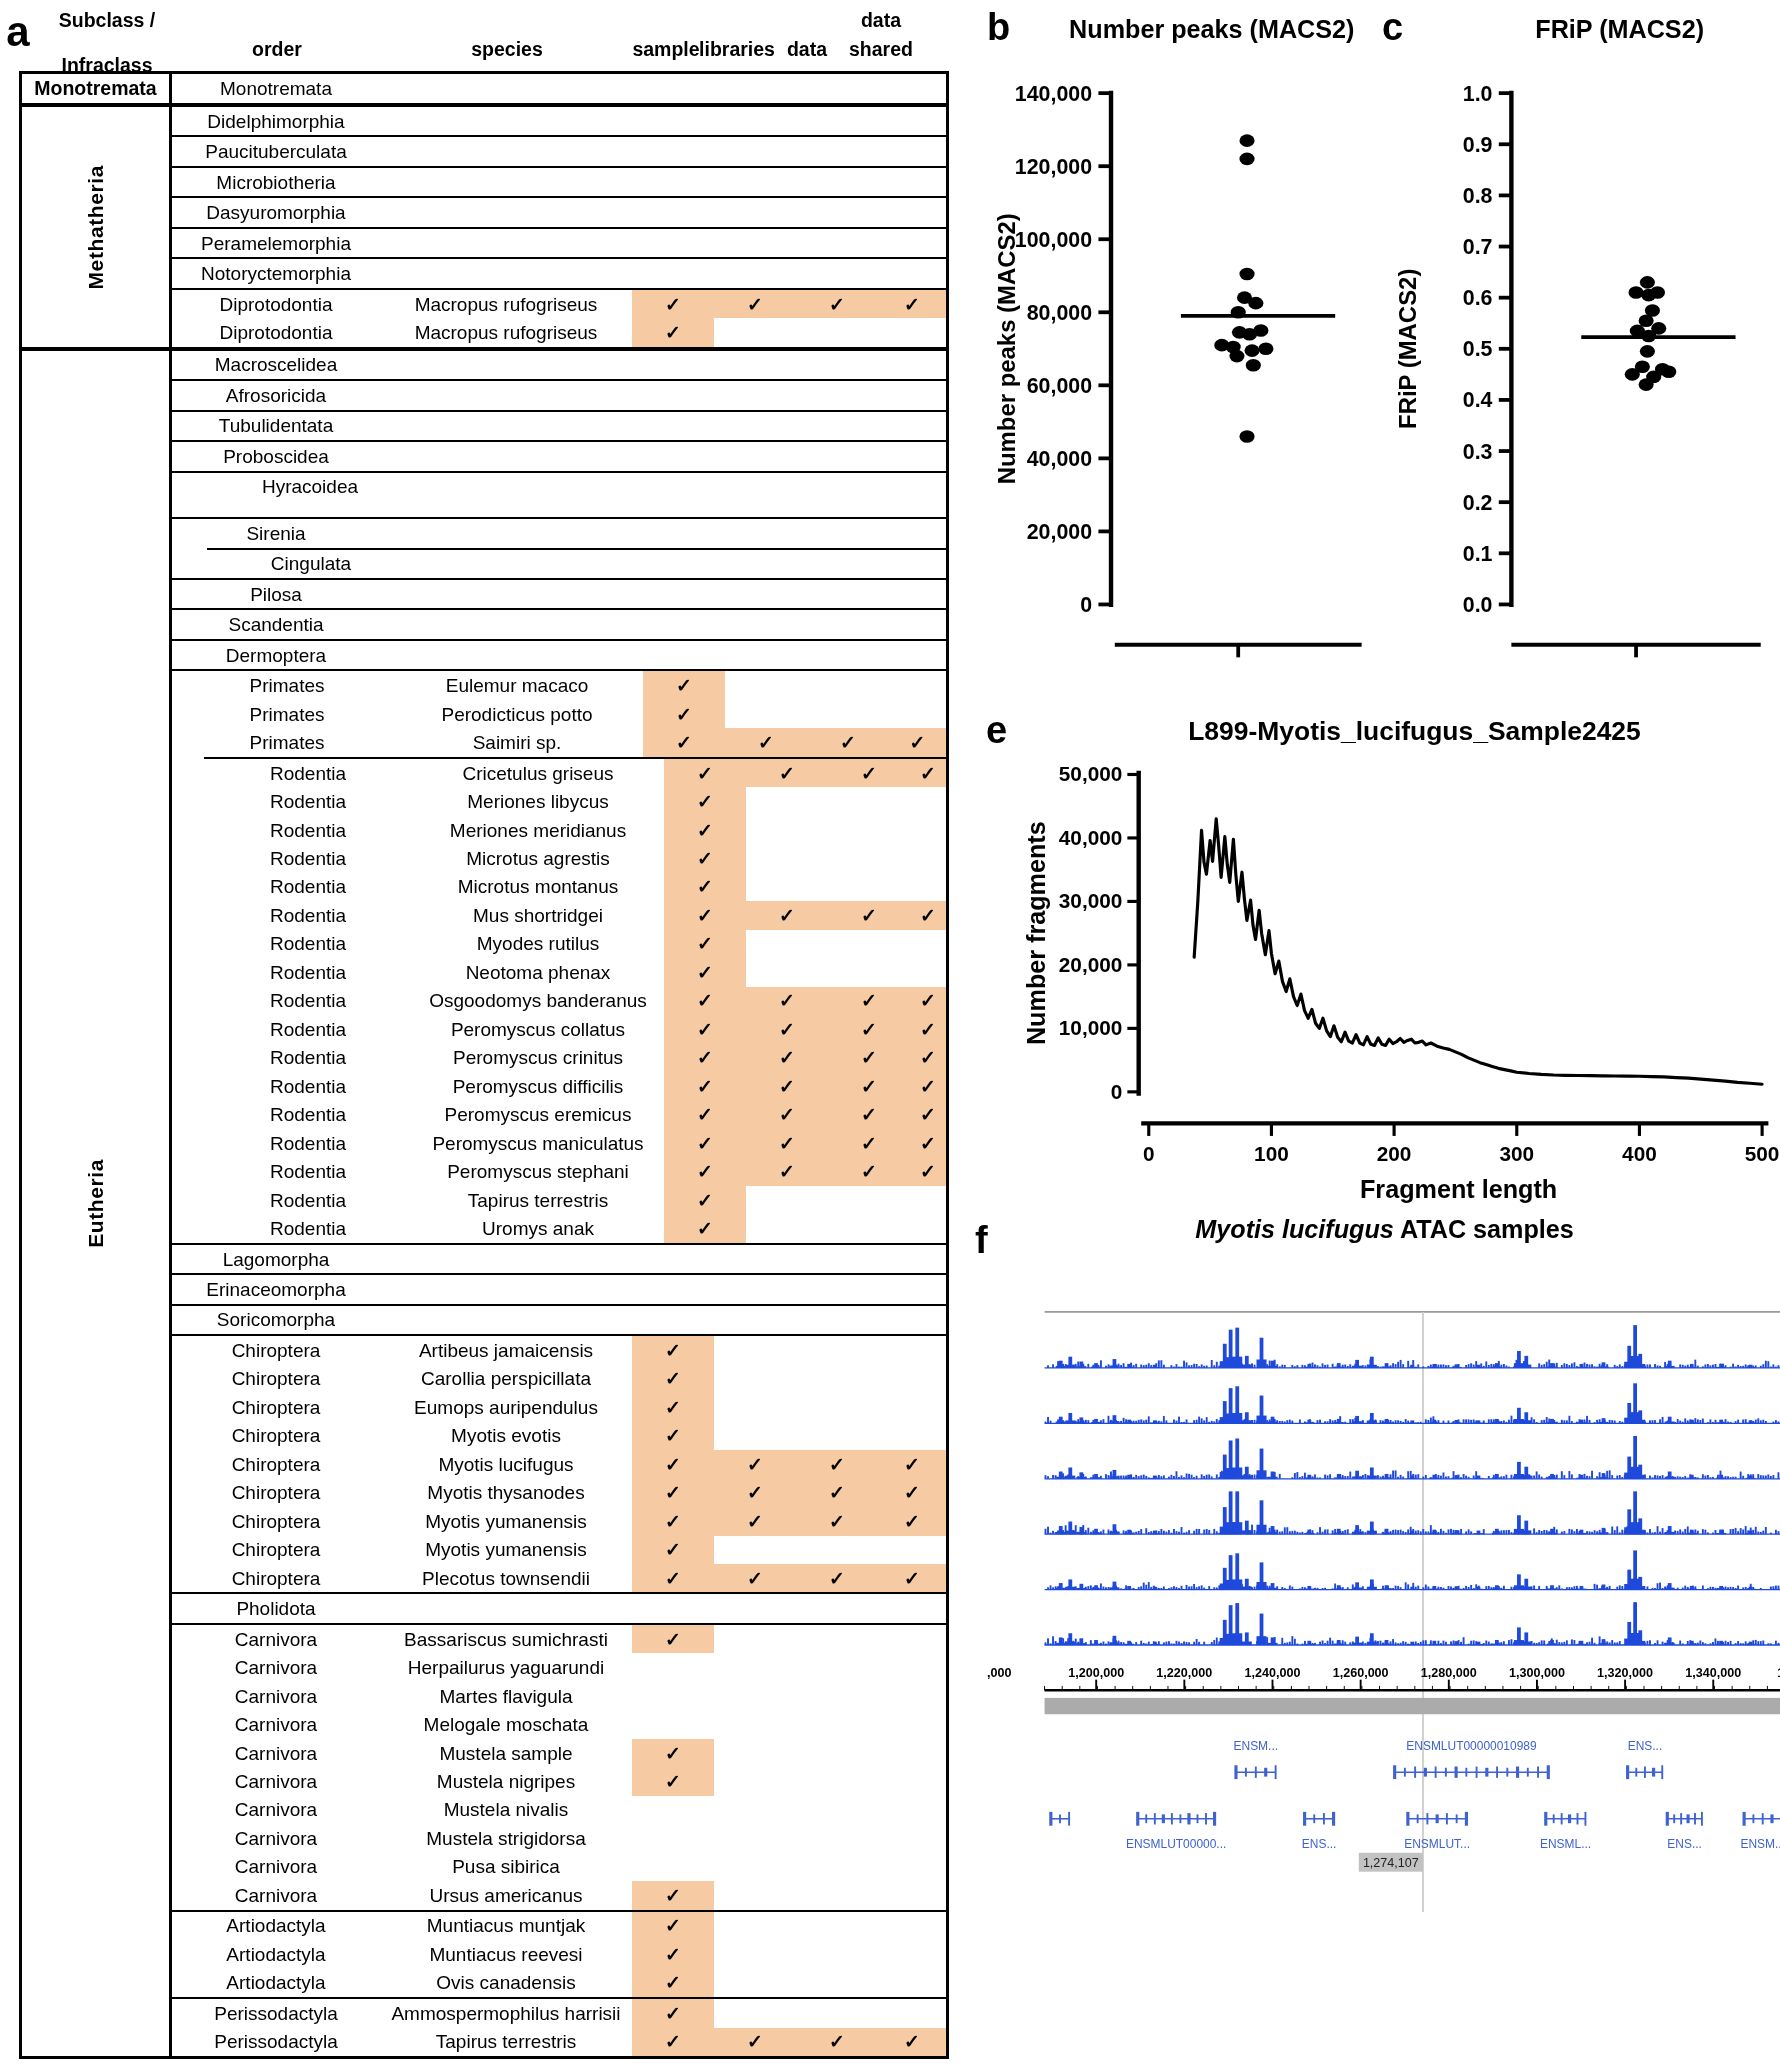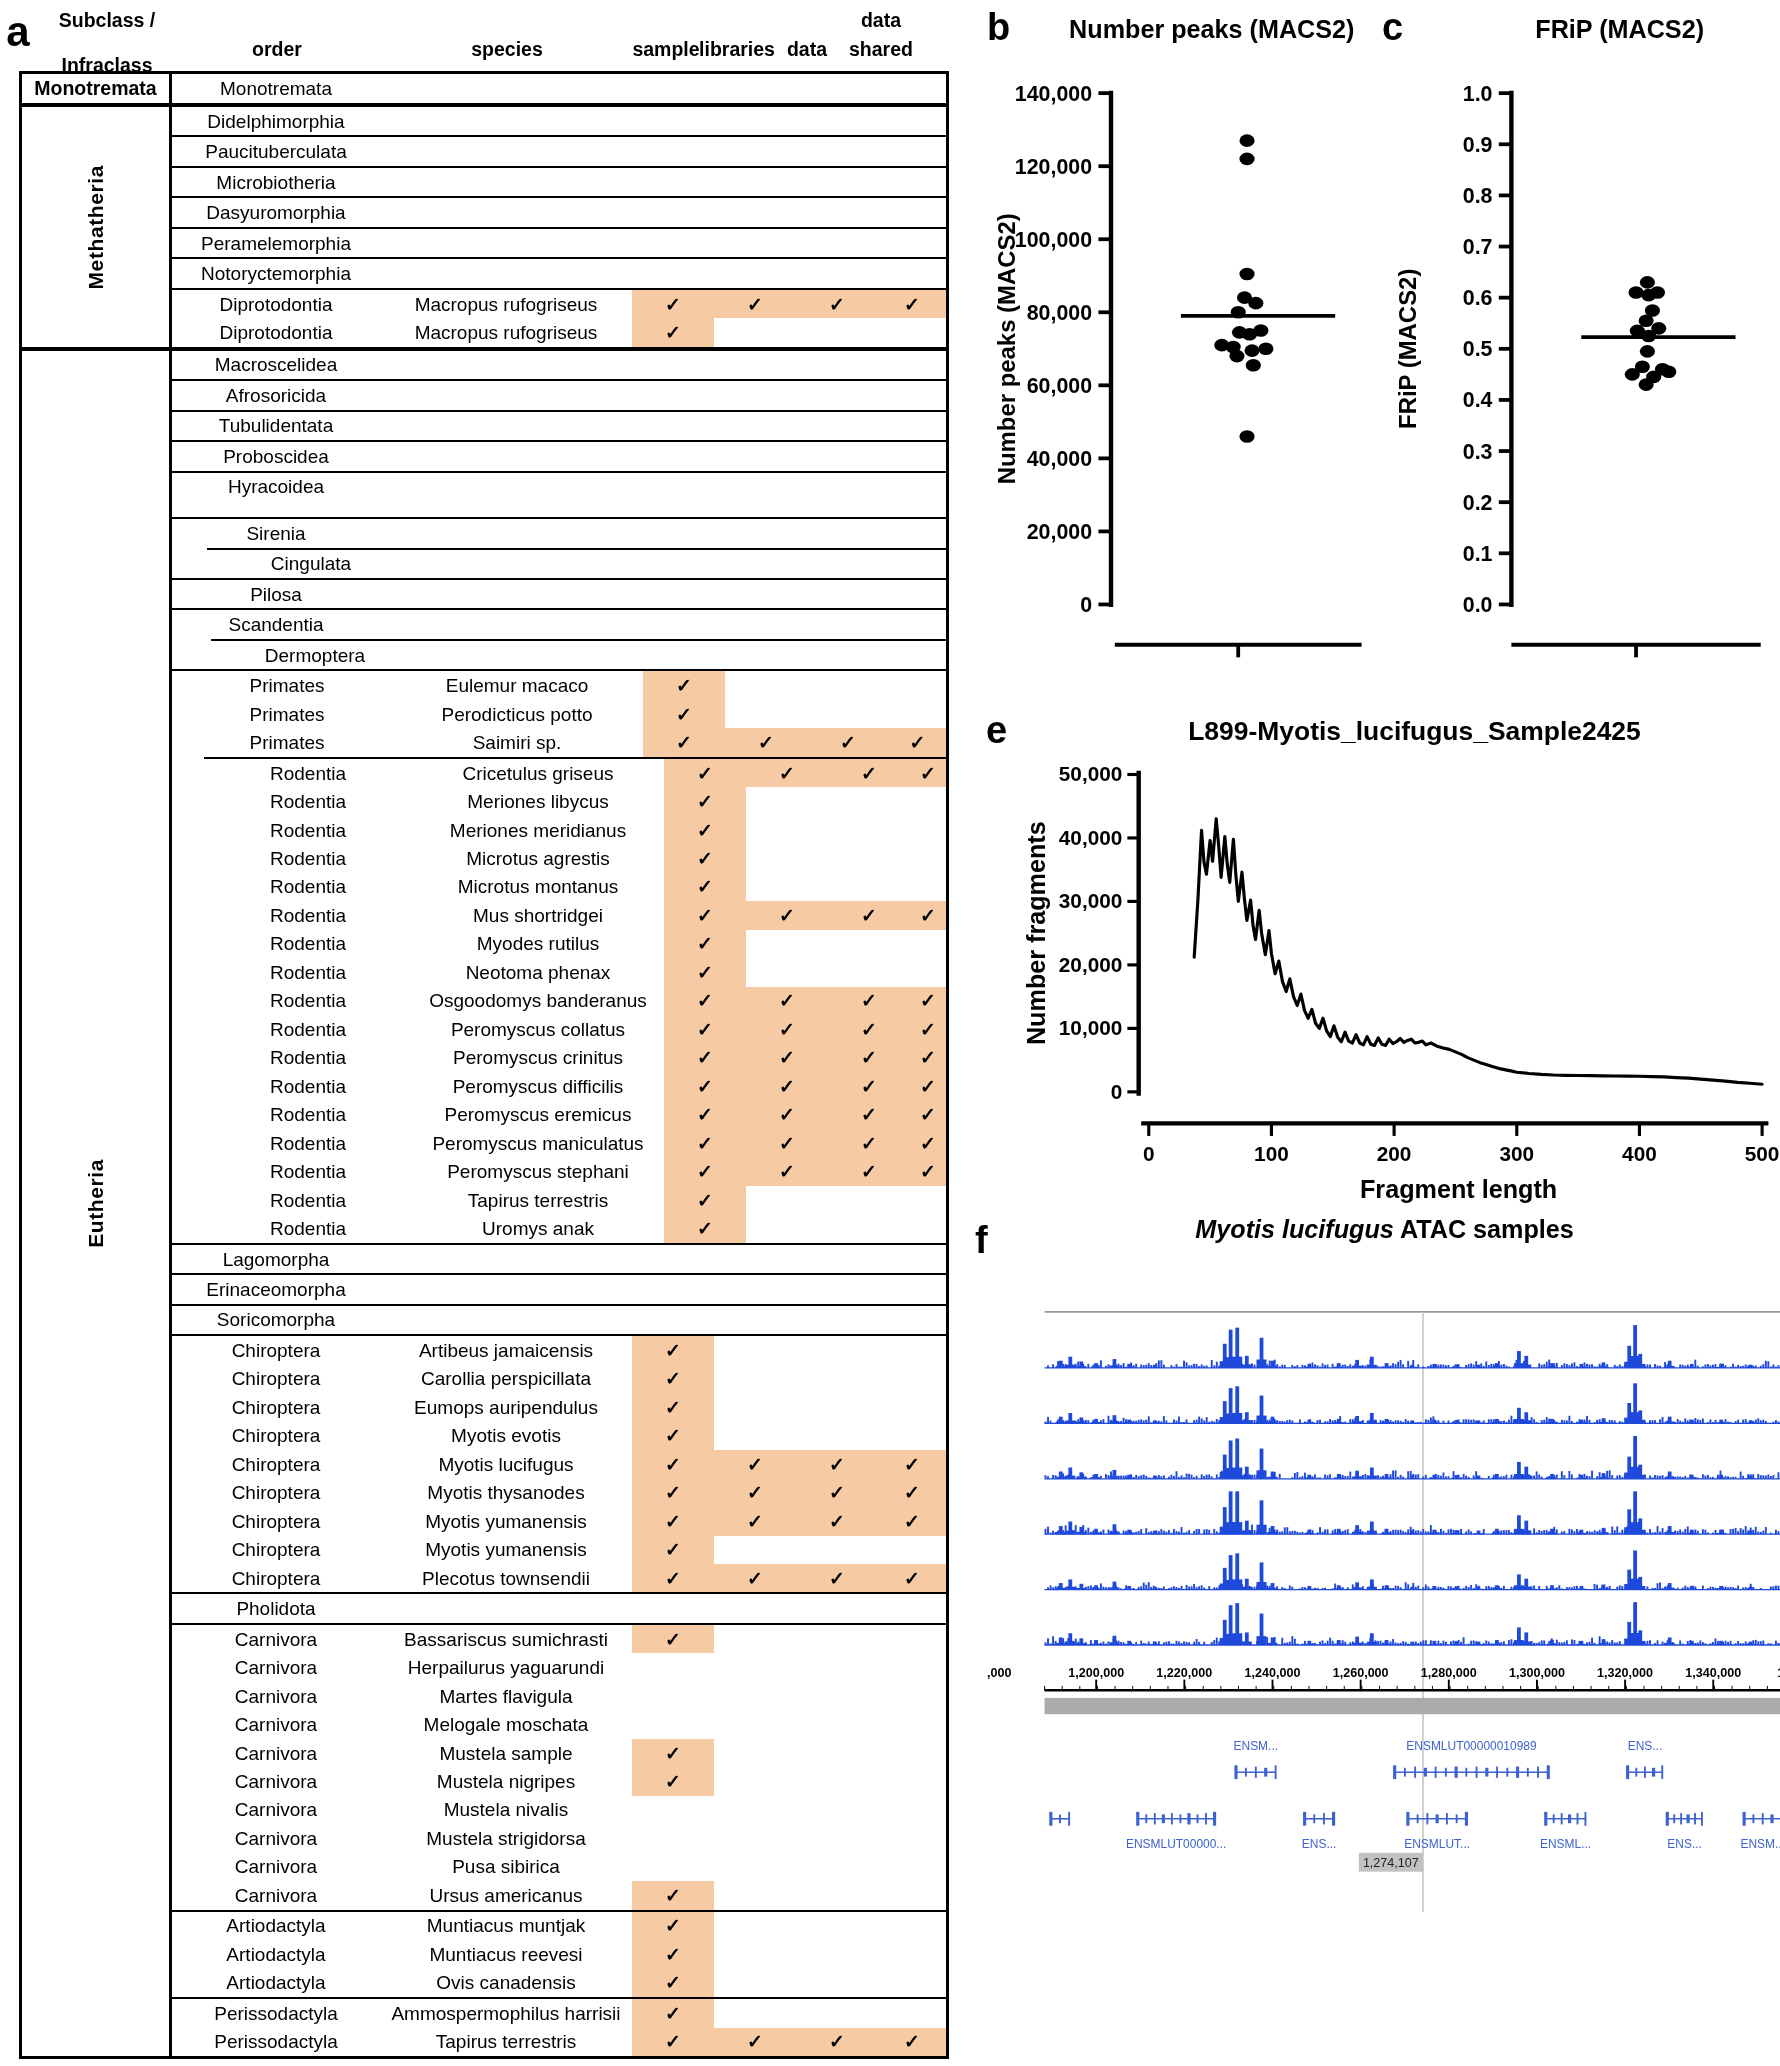--- a/index.html
+++ b/index.html
@@ -201,21 +201,21 @@
         <div class="group gt" style="flex-grow: 1;">
           <div class="trow">
             <div class="c-order">Proboscidea</div>
             <div class="c-species"></div>
             <div class="c-chk"></div>
             <div class="c-chk"></div>
             <div class="c-chk"></div>
             <div class="c-chk last"></div>
           </div>
         </div>
-        <div class="group gt" style="flex-grow: 1;">
+        <div class="group gt" style="flex-grow: 1; padding-left: 34px;">
           <div class="trow">
             <div class="c-order">Hyracoidea</div>
             <div class="c-species"></div>
             <div class="c-chk"></div>
             <div class="c-chk"></div>
             <div class="c-chk"></div>
             <div class="c-chk last"></div>
           </div>
         </div>
         <div class="group gt" style="flex-grow: 1; margin-top: 16px;">
@@ -251,21 +251,21 @@
         <div class="group gt" style="flex-grow: 1;">
           <div class="trow">
             <div class="c-order">Scandentia</div>
             <div class="c-species"></div>
             <div class="c-chk"></div>
             <div class="c-chk"></div>
             <div class="c-chk"></div>
             <div class="c-chk last"></div>
           </div>
         </div>
-        <div class="group gt" style="flex-grow: 1; margin-left: 39px;">
+        <div class="group gt" style="flex-grow: 1;">
           <div class="trow">
             <div class="c-order">Dermoptera</div>
             <div class="c-species"></div>
             <div class="c-chk"></div>
             <div class="c-chk"></div>
             <div class="c-chk"></div>
             <div class="c-chk last"></div>
           </div>
         </div>
         <div class="group gt" style="flex-grow: 3; padding-left: 11px;">

